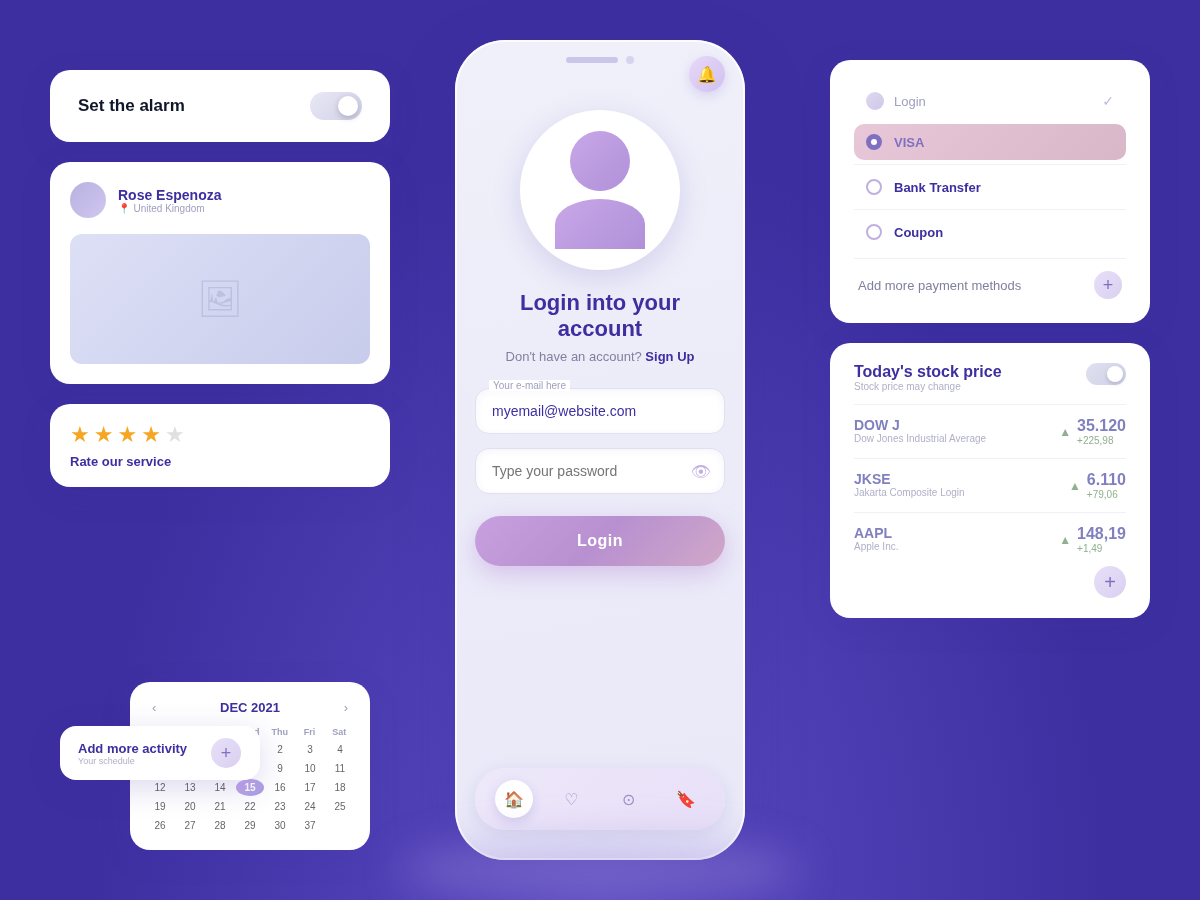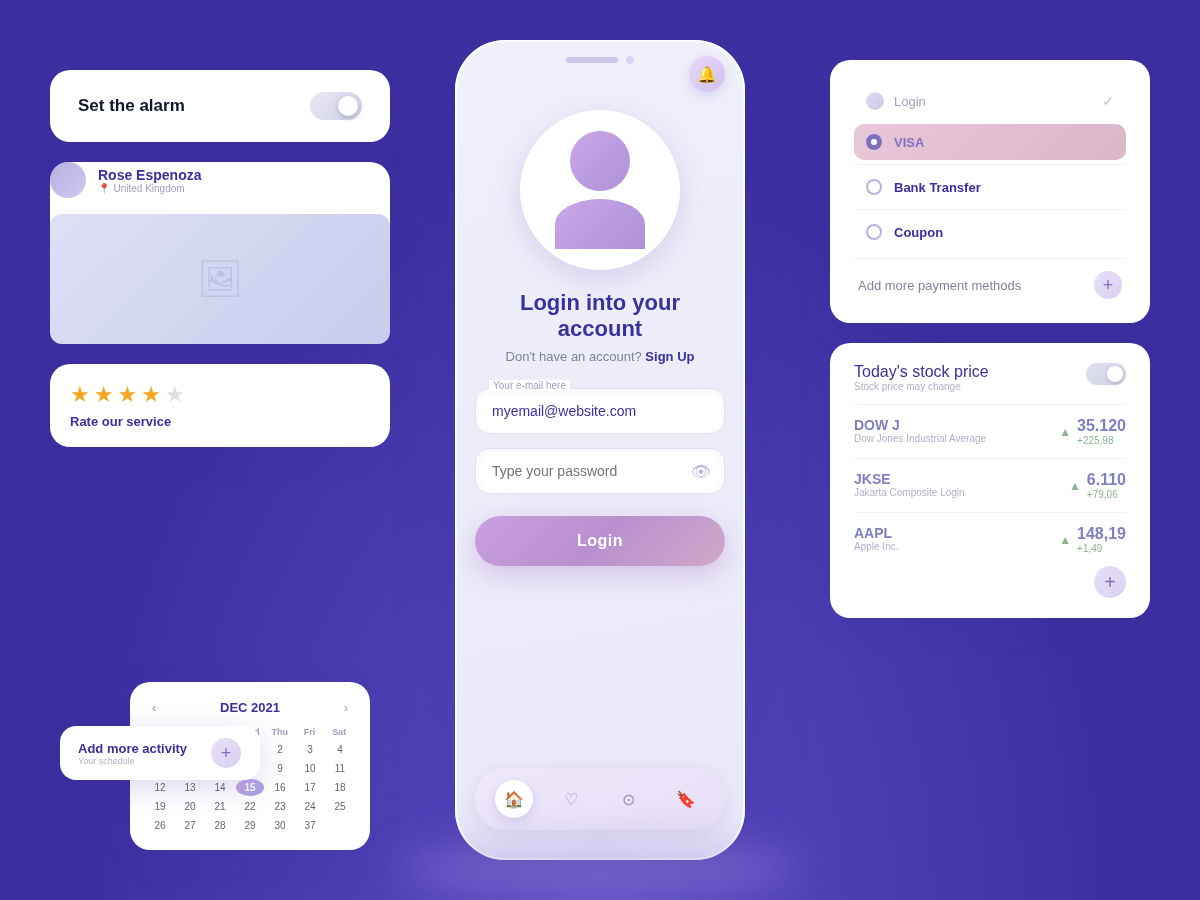--- a/index.html
+++ b/index.html
@@ -73,20 +73,21 @@
       height: 20px;
       background: white;
       border-radius: 50%;
       box-shadow: 0 2px 6px rgba(0,0,0,0.2);
     }
 
     
     .profile-card {
       background: white;
       border-radius: 20px;
+      padding: 20px;
       box-shadow: 0 8px 32px rgba(61,47,160,0.12);
     }
     .profile-header {
       display: flex;
       align-items: center;
       gap: 12px;
       margin-bottom: 16px;
     }
     .profile-avatar {
       width: 36px;
@@ -554,21 +555,21 @@
       box-shadow: 0 8px 32px rgba(61,47,160,0.12);
     }
     .stock-header {
       display: flex;
       align-items: flex-start;
       justify-content: space-between;
       margin-bottom: 4px;
     }
     .stock-title {
       font-size: 16px;
-      font-weight: 400;
+      font-weight: 700;
       color: #3d2fa0;
     }
     .stock-sub {
       font-size: 10px;
       color: #b0b0c8;
     }
     .stock-toggle {
       width: 40px;
       height: 22px;
       background: linear-gradient(135deg, #e0e0f0, #d0d0e8);

